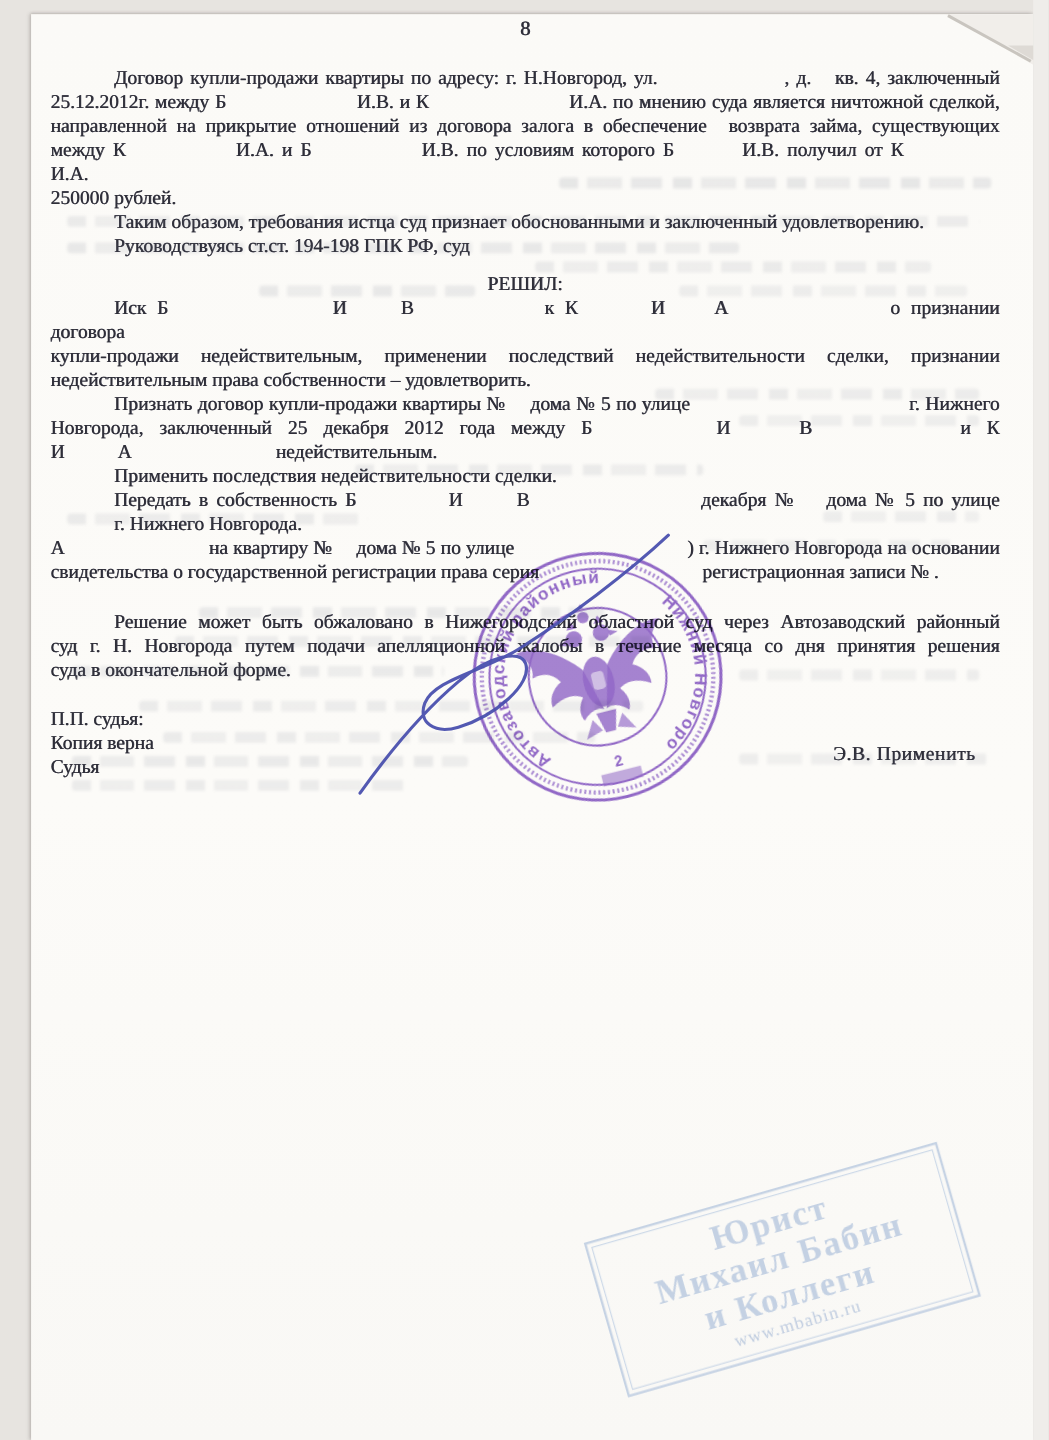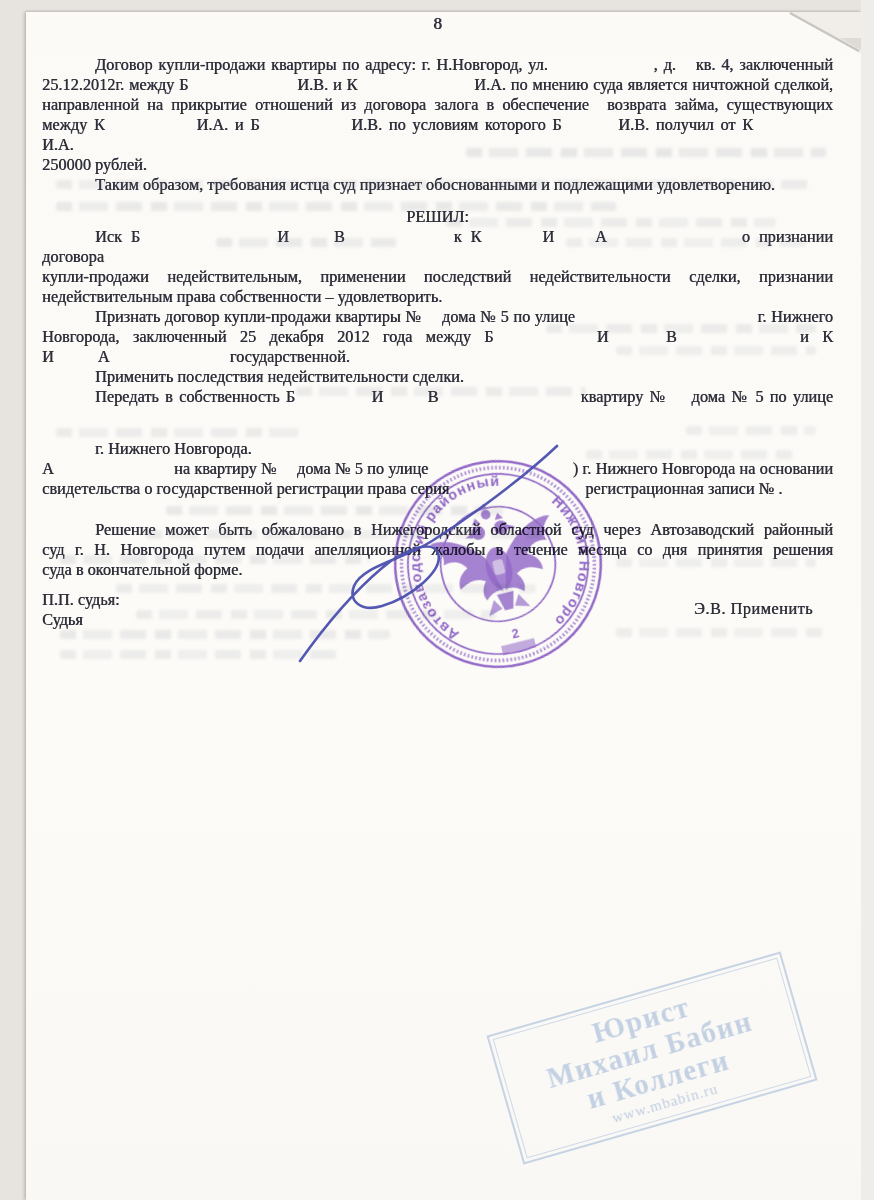--- a/index.html
+++ b/index.html
@@ -8,28 +8,28 @@
   #paper{position:absolute;left:26px;top:12px;width:835px;height:1188px;
     background:linear-gradient(180deg,#fbfaf7 0%,#fcfbf8 55%,#f9f8f5 100%);
     box-shadow:-2px 0 3px rgba(90,85,80,.25), 0 -1px 2px rgba(90,85,80,.2);}
   #paper-right-strip{position:absolute;left:861px;top:0;width:13px;height:1200px;background:#efedea;}
   .content{position:absolute;left:16px;top:0;width:791px;color:#2e2e38;
     font-size:16.3px;line-height:20px;
     text-shadow:0.45px 0 0.2px rgba(40,40,58,.85);}
   .pageno{margin-top:2px;text-align:center;font-size:17px;text-shadow:0.7px 0 0 rgba(40,40,58,.9);}
   .ln{position:relative;white-space:nowrap;font-family:Liberation Serif, serif;}
   .ln.ind{text-indent:53px;}
-  .ln.ind2{text-indent:53px;margin-top:32px;}
+  .ln.ind2{text-indent:53px;}
   .ln.jst{text-align:justify;text-align-last:justify;white-space:normal;}
   .ln.ctr{text-align:left;text-align-last:center;}
   .ln.sp-above{margin-top:12px;}
   .ln.gap-above{margin-top:21px;}
   .ln .gap{display:inline-block;height:1px;}
   #doc-lines{margin-top:21px;}
-  .sign-block{margin-top:10px;}
+  .sign-block{margin-top:21px;}
   .judge-row{display:flex;justify-content:space-between;align-items:center;padding-right:20px;}
   .judge-name{position:relative;top:-11px;letter-spacing:.5px;}
   
   .bleed{position:absolute;height:9px;border-radius:3px;filter:blur(1.4px);opacity:.5;
     background:repeating-linear-gradient(90deg,
       rgba(112,118,134,.30) 0 16px, rgba(112,118,134,0) 16px 23px,
       rgba(112,118,134,.24) 23px 52px, rgba(112,118,134,0) 52px 60px,
       rgba(112,118,134,.28) 60px 86px, rgba(112,118,134,0) 86px 95px);}
   
   .overlay{position:absolute;left:0;top:0;width:874px;height:1200px;pointer-events:none;}
@@ -51,39 +51,41 @@
 <div id="scan">
   <div id="paper">
     <div class="content">
       <div class="pageno">8</div>
       <div id="doc-lines">
           <div class="ln ind jst"><span>Договор купли-продажи квартиры по адресу: г. Н.Новгород, ул.</span><span class="gap" style="width: 100px;"></span> <span>, д.</span><span class="gap" style="width: 14px;"></span> <span>кв. 4, заключенный</span></div>
           <div class="ln jst"><span>25.12.2012г. между Б</span><span class="gap" style="width: 104px;"></span> <span>И.В. и К</span><span class="gap" style="width: 112px;"></span> <span>И.А. по мнению суда является ничтожной сделкой,</span></div>
           <div class="ln jst"><span>направленной на прикрытие отношений из договора залога в обеспечение</span><span class="gap" style="width: 10px;"></span> <span>возврата займа, существующих</span></div>
           <div class="ln jst"><span>между К</span><span class="gap" style="width: 85px;"></span> <span>И.А. и Б</span><span class="gap" style="width: 85px;"></span> <span>И.В. по условиям которого Б</span><span class="gap" style="width: 50px;"></span> <span>И.В. получил от К</span><span class="gap" style="width: 80px;"></span> <span>И.А.</span></div>
           <div class="ln "><span>250000 рублей.</span></div>
-          <div class="ln ind"><span>Таким образом, требования истца суд признает обоснованными и подлежащими удовлетворению.</span></div>
+          <div class="ln ind"><span>Таким образом, требования истца суд признает обоснованными и заключенный удовлетворению.</span></div>
+          <div class="ln ind"><span>Руководствуясь ст.ст. 194-198 ГПК РФ, суд</span></div>
           <div class="ln ctr sp-above"><span>РЕШИЛ:</span></div>
           <div class="ln ind jst"><span>Иск Б</span><span class="gap" style="width: 128px;"></span> <span>И</span><span class="gap" style="width: 36px;"></span> <span>В</span><span class="gap" style="width: 100px;"></span> <span>к К</span><span class="gap" style="width: 52px;"></span> <span>И</span><span class="gap" style="width: 32px;"></span> <span>А</span><span class="gap" style="width: 126px;"></span> <span>о признании договора</span></div>
           <div class="ln jst"><span>купли-продажи недействительным, применении последствий недействительности сделки, признании</span></div>
           <div class="ln "><span>недействительным права собственности – удовлетворить.</span></div>
           <div class="ln ind jst"><span>Признать договор купли-продажи квартиры №</span><span class="gap" style="width: 16px;"></span> <span>дома № 5 по улице</span><span class="gap" style="width: 178px;"></span> <span>г. Нижнего</span></div>
           <div class="ln jst"><span>Новгорода, заключенный 25 декабря 2012 года между Б</span><span class="gap" style="width: 90px;"></span> <span>И</span><span class="gap" style="width: 44px;"></span> <span>В</span><span class="gap" style="width: 110px;"></span> <span>и К</span></div>
-          <div class="ln "><span>И</span><span class="gap" style="width: 40px;"></span> <span>А</span><span class="gap" style="width: 116px;"></span> <span>государственной.</span></div>
+          <div class="ln "><span>И</span><span class="gap" style="width: 40px;"></span> <span>А</span><span class="gap" style="width: 116px;"></span> <span>недействительным.</span></div>
           <div class="ln ind"><span>Применить последствия недействительности сделки.</span></div>
-          <div class="ln ind jst"><span>Передать в собственность Б</span><span class="gap" style="width: 70px;"></span> <span>И</span><span class="gap" style="width: 38px;"></span> <span>В</span><span class="gap" style="width: 136px;"></span> <span>квартиру №</span><span class="gap" style="width: 18px;"></span> <span>дома № 5 по улице</span></div>
+          <div class="ln ind jst"><span>Передать в собственность Б</span><span class="gap" style="width: 70px;"></span> <span>И</span><span class="gap" style="width: 38px;"></span> <span>В</span><span class="gap" style="width: 136px;"></span> <span>декабря №</span><span class="gap" style="width: 18px;"></span> <span>дома № 5 по улице</span></div>
           <div class="ln ind2"><span>г. Нижнего Новгорода.</span></div>
           <div class="ln jst"><span>А</span><span class="gap" style="width: 116px;"></span> <span>на квартиру №</span><span class="gap" style="width: 16px;"></span> <span>дома № 5 по улице</span><span class="gap" style="width: 140px;"></span> <span>) г. Нижнего Новгорода на основании</span></div>
           <div class="ln "><span>свидетельства о государственной регистрации права серия</span><span class="gap" style="width: 132px;"></span> <span>регистрационная записи № .</span></div>
           <div class="ln ind jst gap-above"><span>Решение может быть обжаловано в Нижегородский областной суд через Автозаводский районный</span></div>
           <div class="ln jst"><span>суд г. Н. Новгорода путем подачи апелляционной жалобы в течение месяца со дня принятия решения</span></div>
           <div class="ln "><span>суда  в  окончательной  форме.</span></div>
         </div>
       <div class="sign-block">
         <div class="ln">П.П. судья:</div>
+        <div class="ln">Копия верна</div>
         <div class="judge-row">
           <span class="ln">Судья</span>
           <span class="judge-name">Э.В.  Применить</span>
         </div>
       </div>
     </div>
 
     <div class="bleed" style="left:440px;top:136px;width:360px"></div>
     <div class="bleed" style="left:30px;top:168px;width:760px;opacity:.4"></div>
     <div class="bleed" style="left:30px;top:190px;width:560px;opacity:.45"></div>

